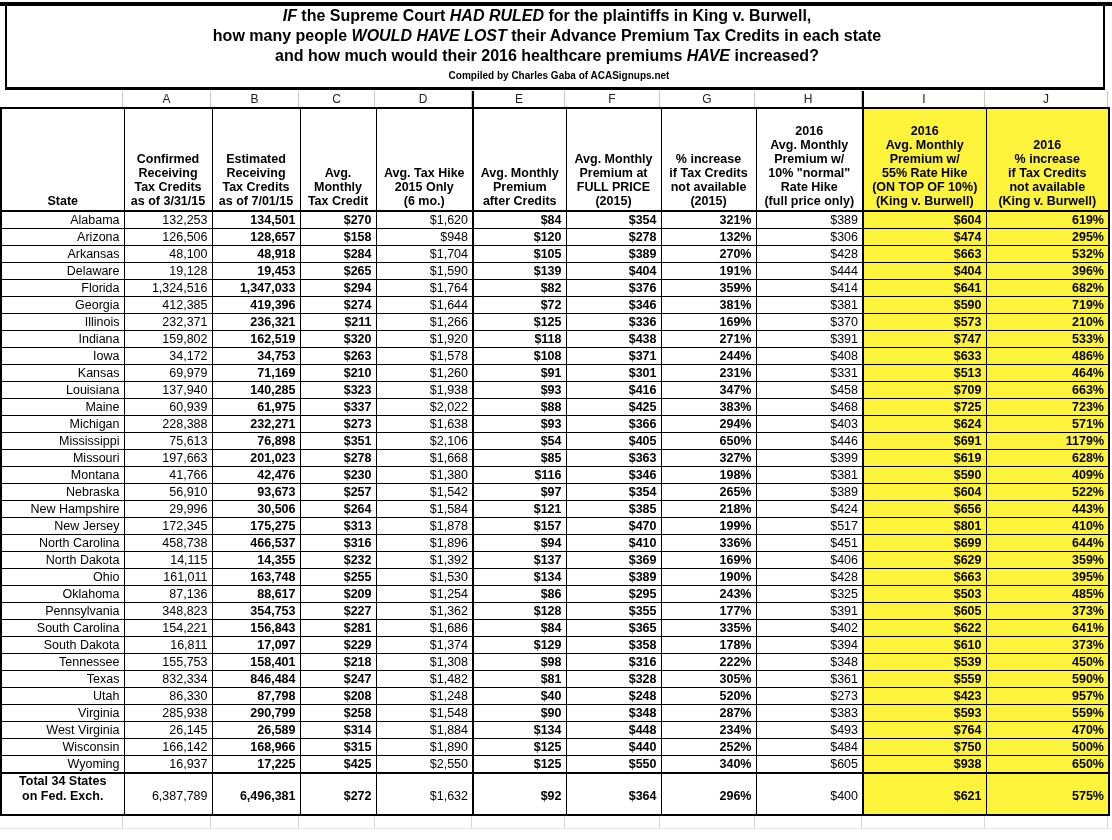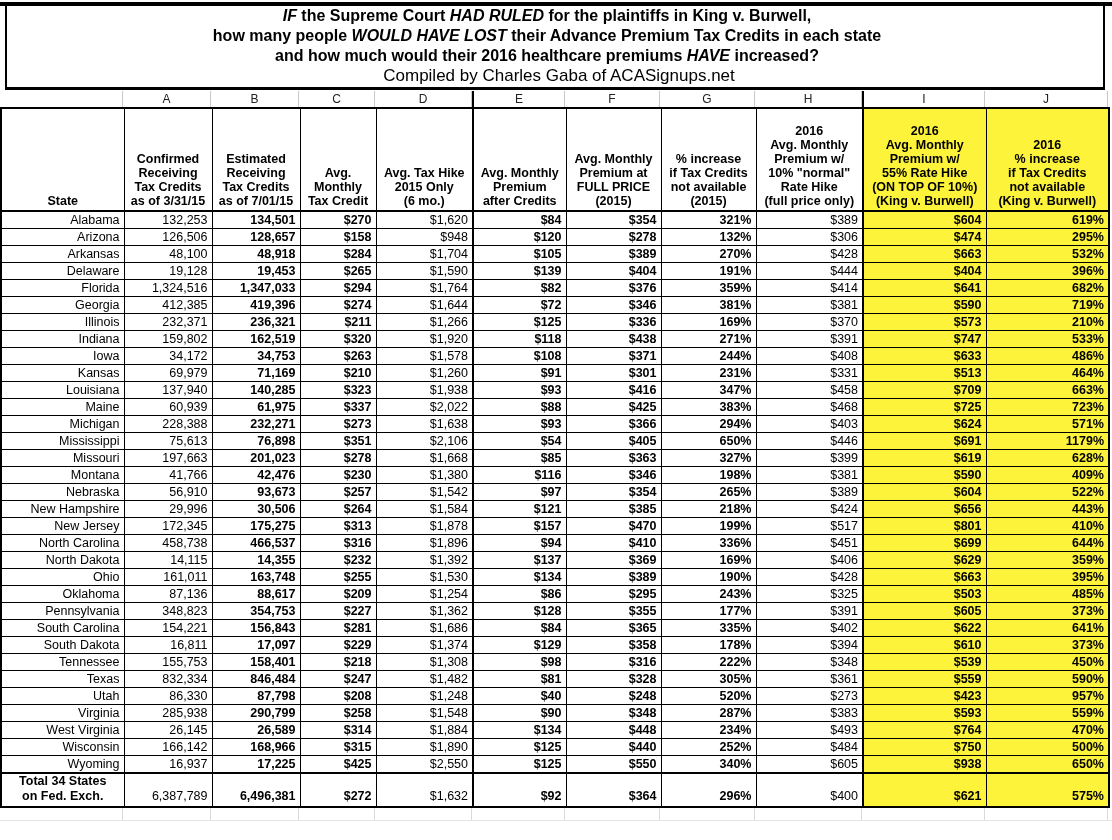--- a/index.html
+++ b/index.html
@@ -11,21 +11,21 @@
   .top-white { height:2px; }
   .top-bar { height:4px; background:#000; }
   .title-box {
     margin:0 7px 0 5px;
     border-left:2px solid #000; border-right:2px solid #000; border-bottom:3px solid #000;
     height:84px; display:flex; flex-direction:column; justify-content:center;
     text-align:center; padding:1px 16px 2px 0;
   }
   .title-line { font-weight:bold; font-size:16px; line-height:20px; white-space:nowrap; }
   .title-line .it { font-style:italic; }
-  .subtitle { font-size:17px; line-height:20px; font-weight:normal;margin-left:24px; }
+  .subtitle { font-size:10px; line-height:20px; font-weight:bold;margin-left:24px; }
 
   .letters-row { display:flex; height:16px; margin-top:1px; }
   .letters-cell {
     text-align:center; font-size:12px; line-height:16px; color:#222;
     border-right:1px solid #c9c9c9; height:100%;
   }
   .letters-cell.thickL { border-left:2px solid #000; }
 
   table { border-collapse:collapse; table-layout:fixed; width:1108px; border:2px solid #000; }
   th, td { border:1px solid #000; overflow:hidden; }
@@ -37,21 +37,21 @@
   th.state-h { vertical-align:bottom; }
   td {
     font-size:12.5px; text-align:right; padding:0 4px 0 1px;
     height:16px; line-height:16px; white-space:nowrap; background:#fff;
   }
   tr.data-row { height:17px;margin-left:14px; }
   .bold { font-weight:bold; }
   .yellow { background:#fdf33b !important; }
   .thickL { border-left:2px solid #000 !important; }
   tr.total-row td {
-    border-top:2px solid #000; height:33px; vertical-align:bottom; padding-bottom:2px;
+    border-top:2px solid #000; height:33px; vertical-align:bottom; padding-bottom:10px;
   }
   td.total-label { font-weight:bold; text-align:center; white-space:pre-line; line-height:15px; padding:0 2px 2px 2px; }
 
   .bottom-strip { display:flex; height:13px; border-bottom:1px solid #e4e4e4; }
   .bottom-cell { border-right:1px solid #d9d9d9; height:100%; }
 </style>
 </head>
 <body>
 
 <div class="top-white"></div>

